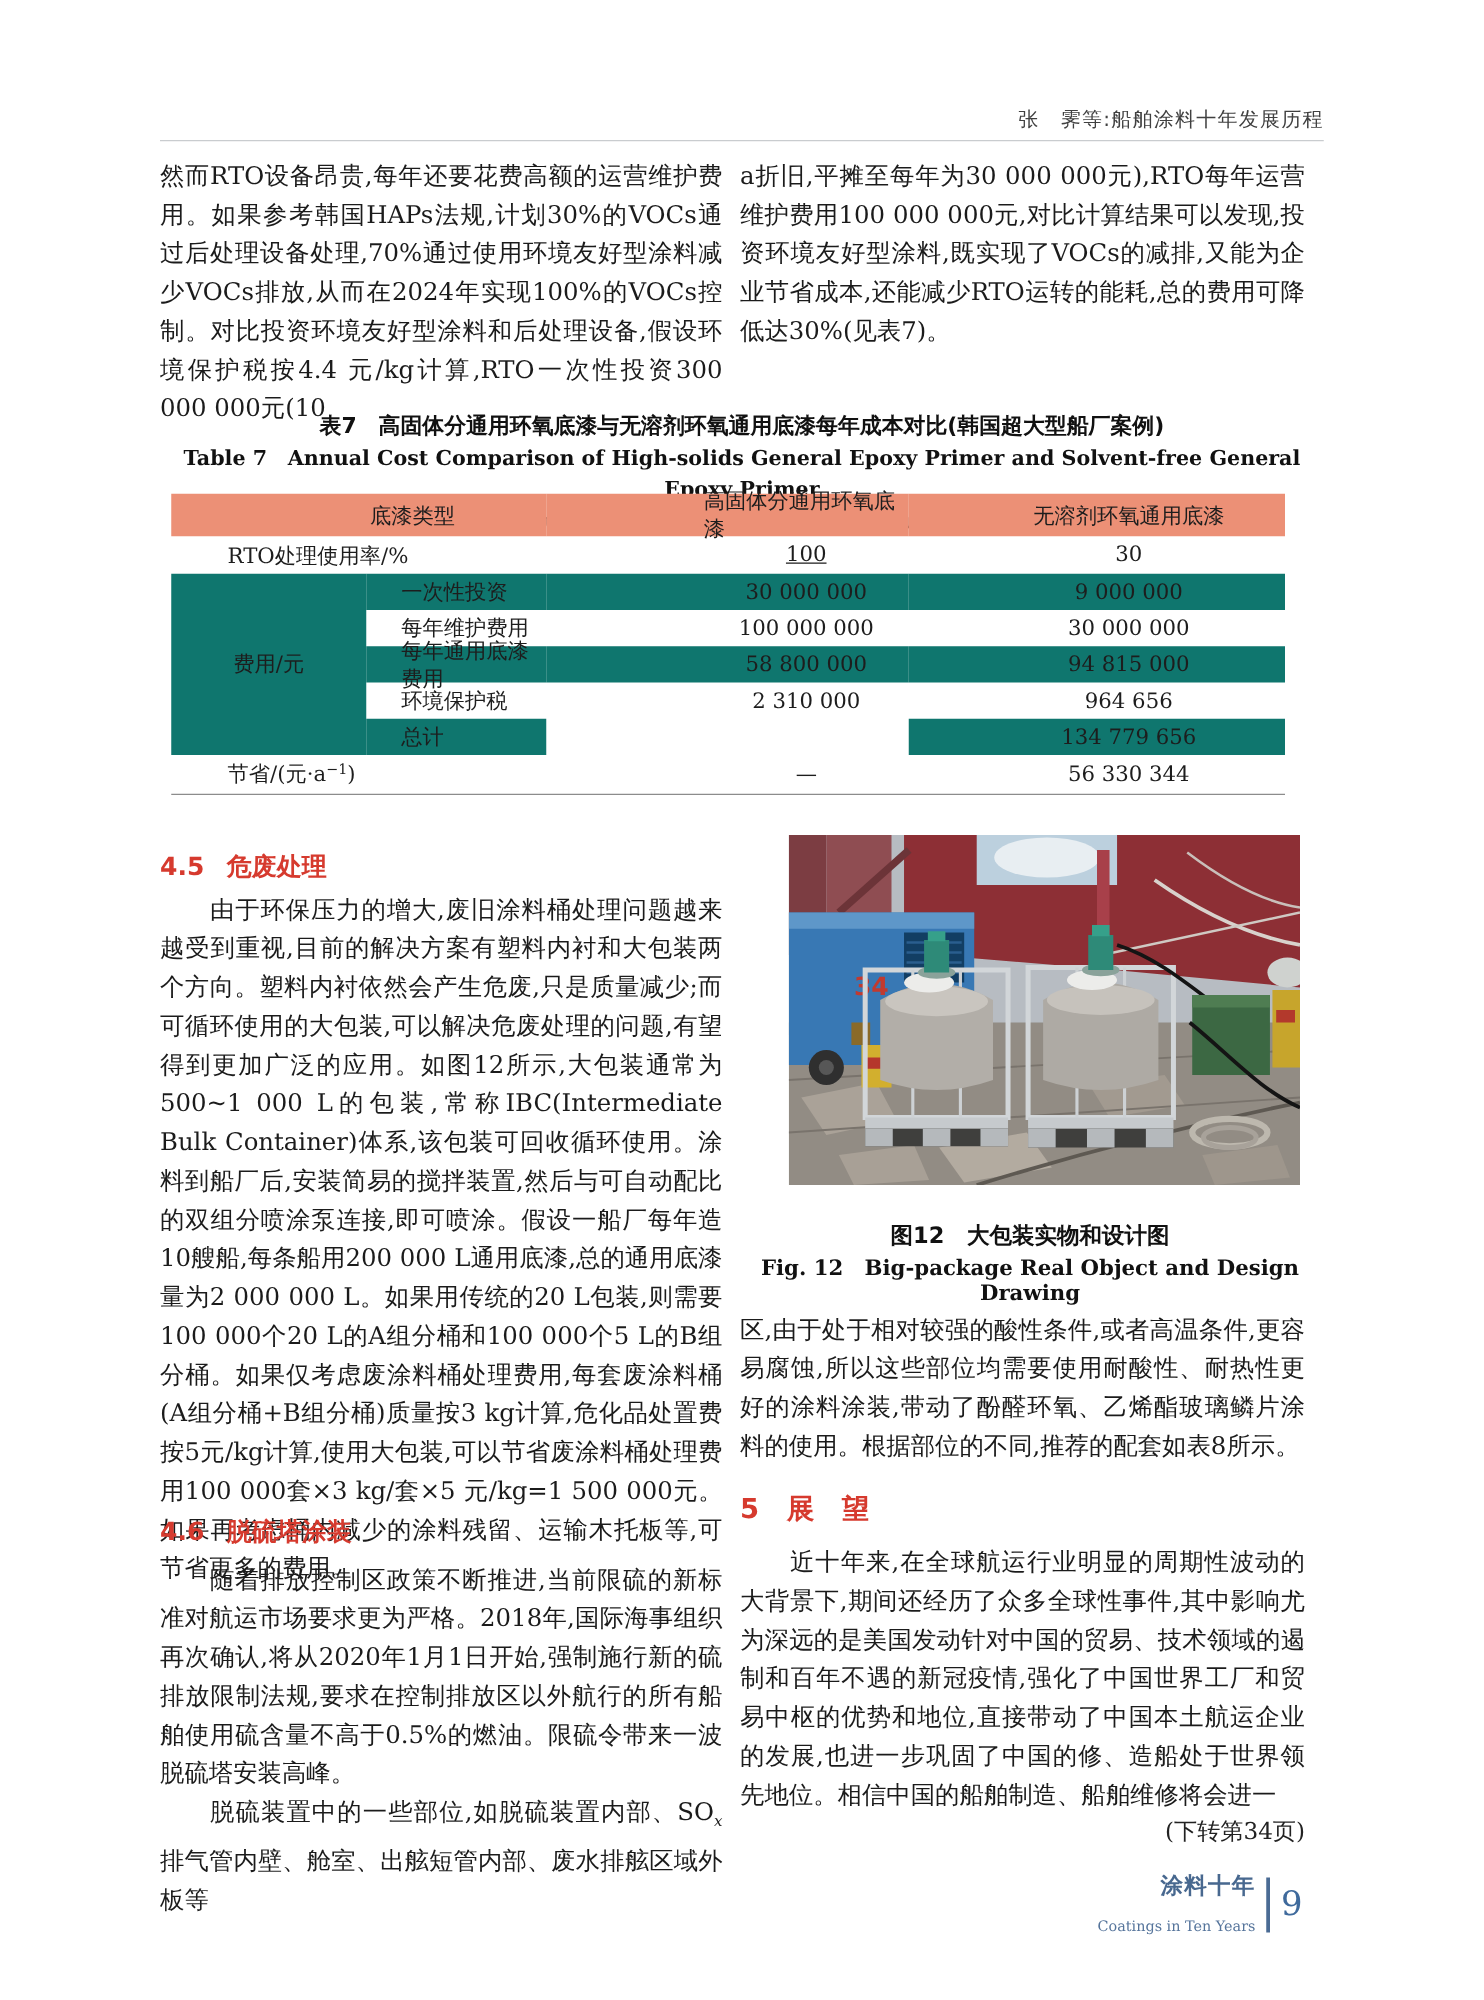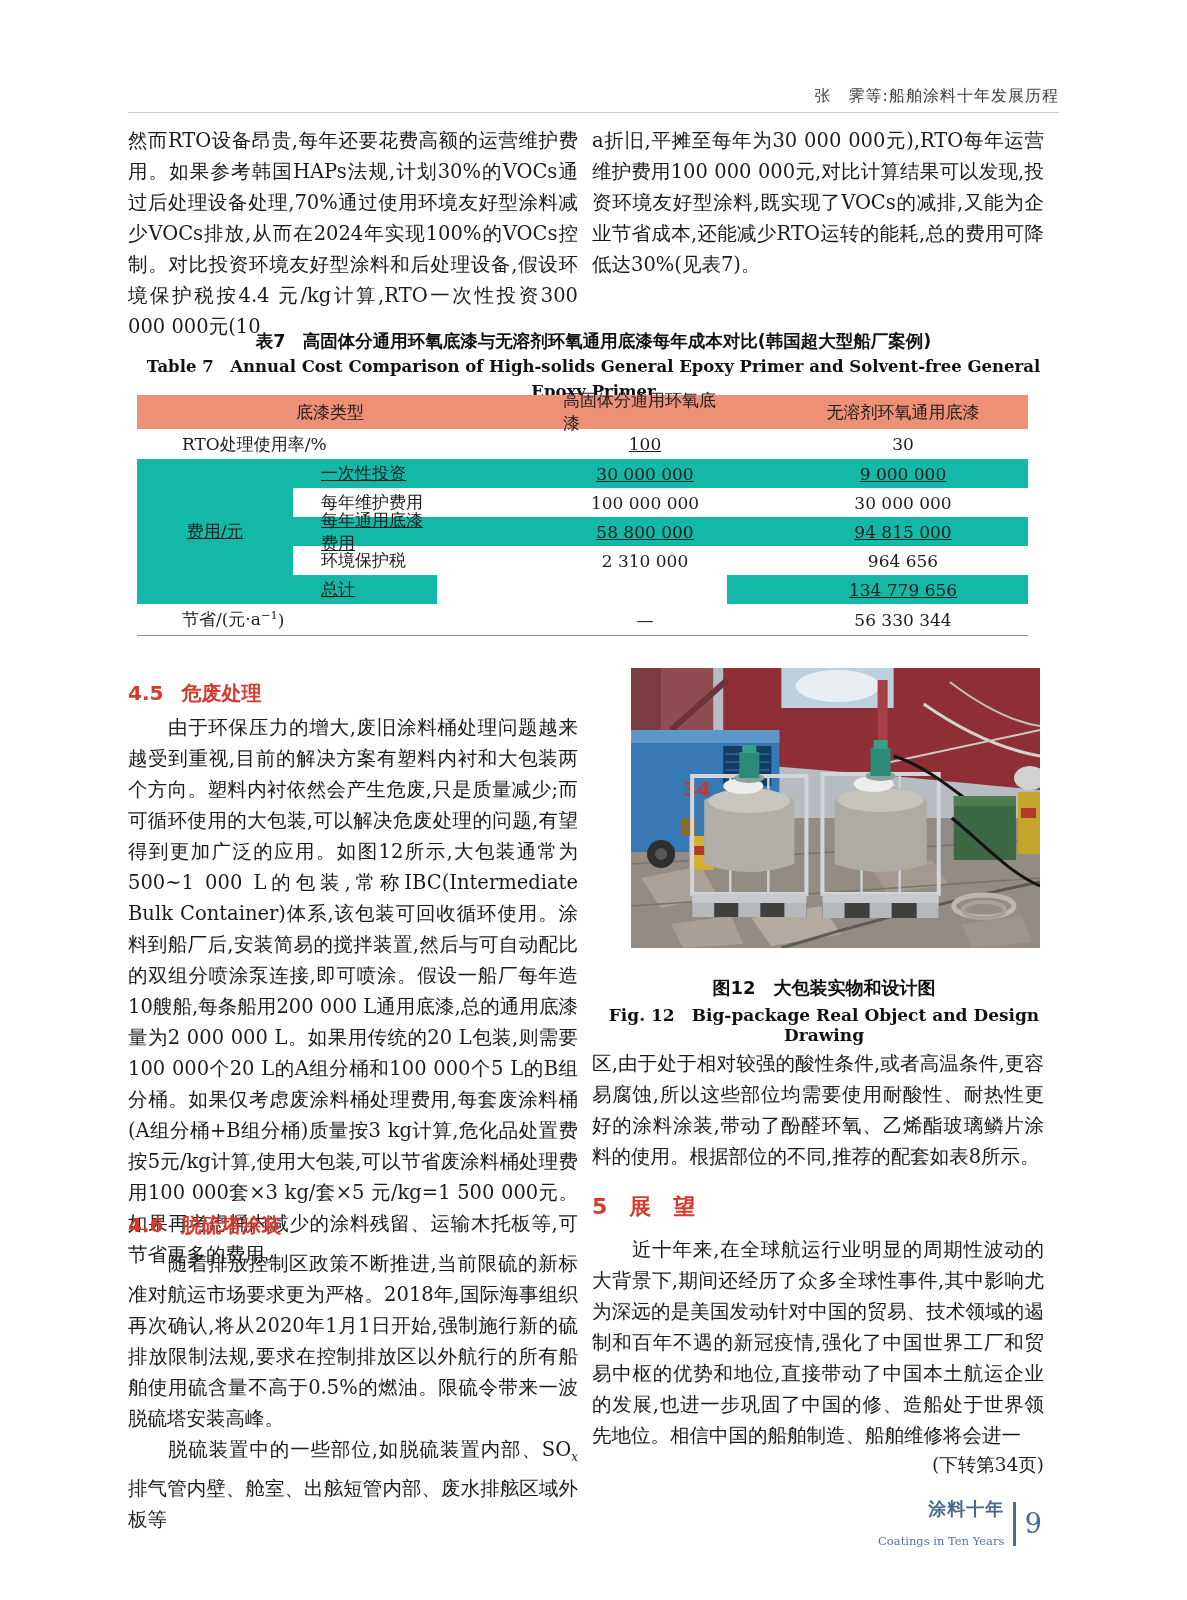--- a/index.html
+++ b/index.html
@@ -43,21 +43,21 @@
   .t7{
     left:137px;top:395px;width:891px;
     display:grid;
     grid-template-columns:156px 144px 290px 301px;
     grid-template-rows:34px 30px 29px 29px 29px 29px 29px 31px;
     font-size:17px;color:#1d1d1d;
     border-bottom:1.5px solid #8c8c8c;
   }
   .t7 .c{display:flex;align-items:center;justify-content:center;}
   .t7 .hdr{background:#ec9076;}
-  .t7 .s{background:#14b8a6;text-decoration:underline;}
+  .t7 .s{background:#0f766e;}
   .t7 .lbl{justify-content:flex-start;padding-left:45px;}
   .t7 .sublbl{justify-content:flex-start;padding-left:28px;}
   .t7 .v1{padding-left:126px;}
   .t7 .v2{padding-left:51px;}
   .t7 .hc1{padding-left:86px;}
   .t7 .sup{font-size:11.5px;transform:translateY(-5px);}
   
   .fig-photo{left:631px;top:668px;width:409px;height:280px;}
   .fig-caption{left:598px;width:452px;text-align:center;color:#111;}
   .fig-cap-zh{

